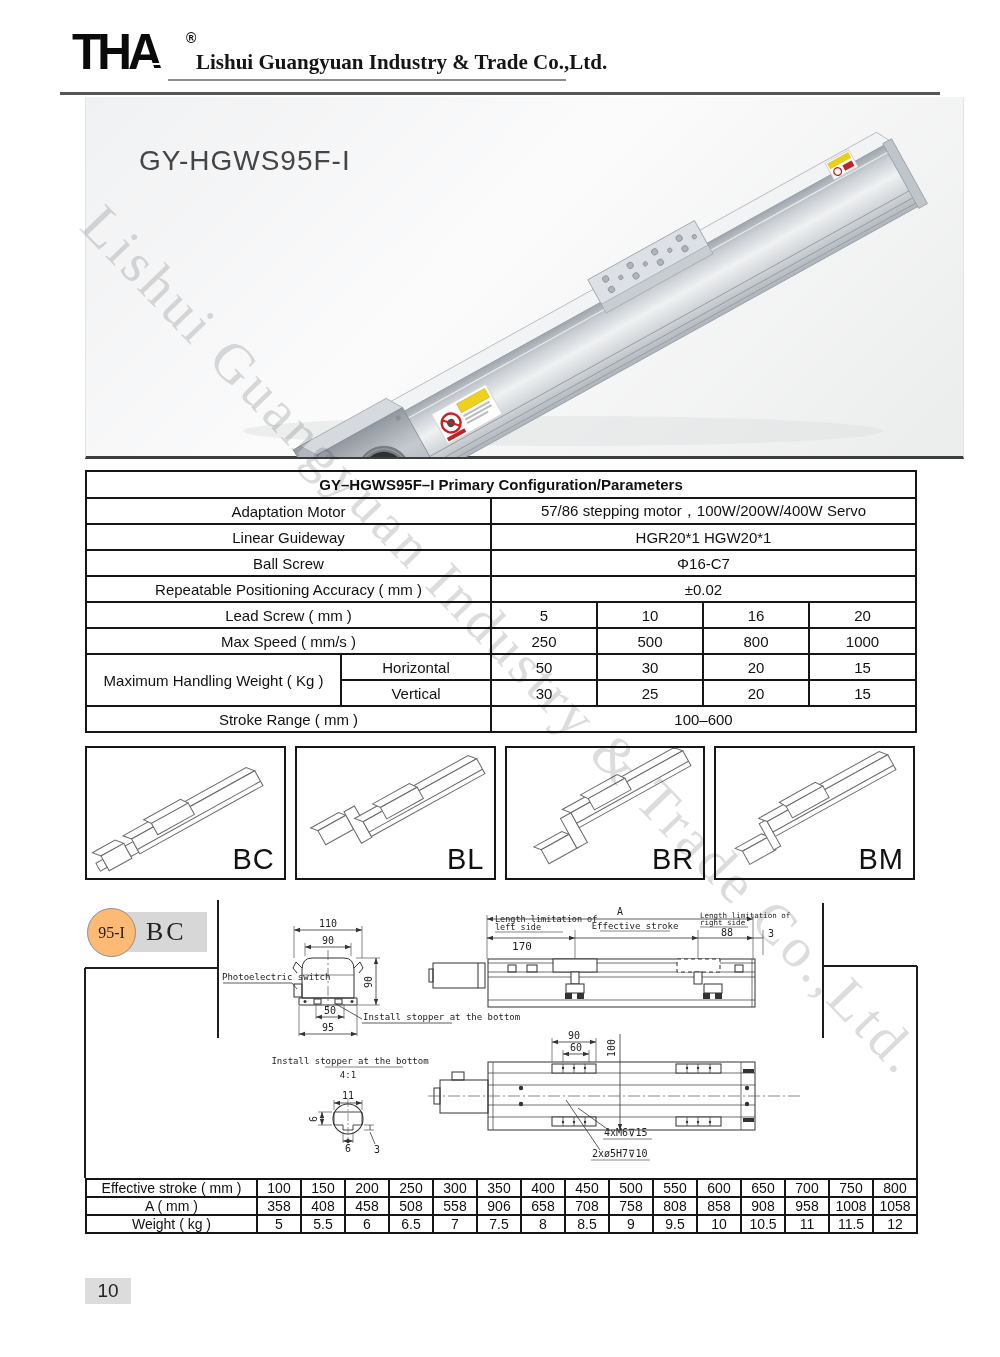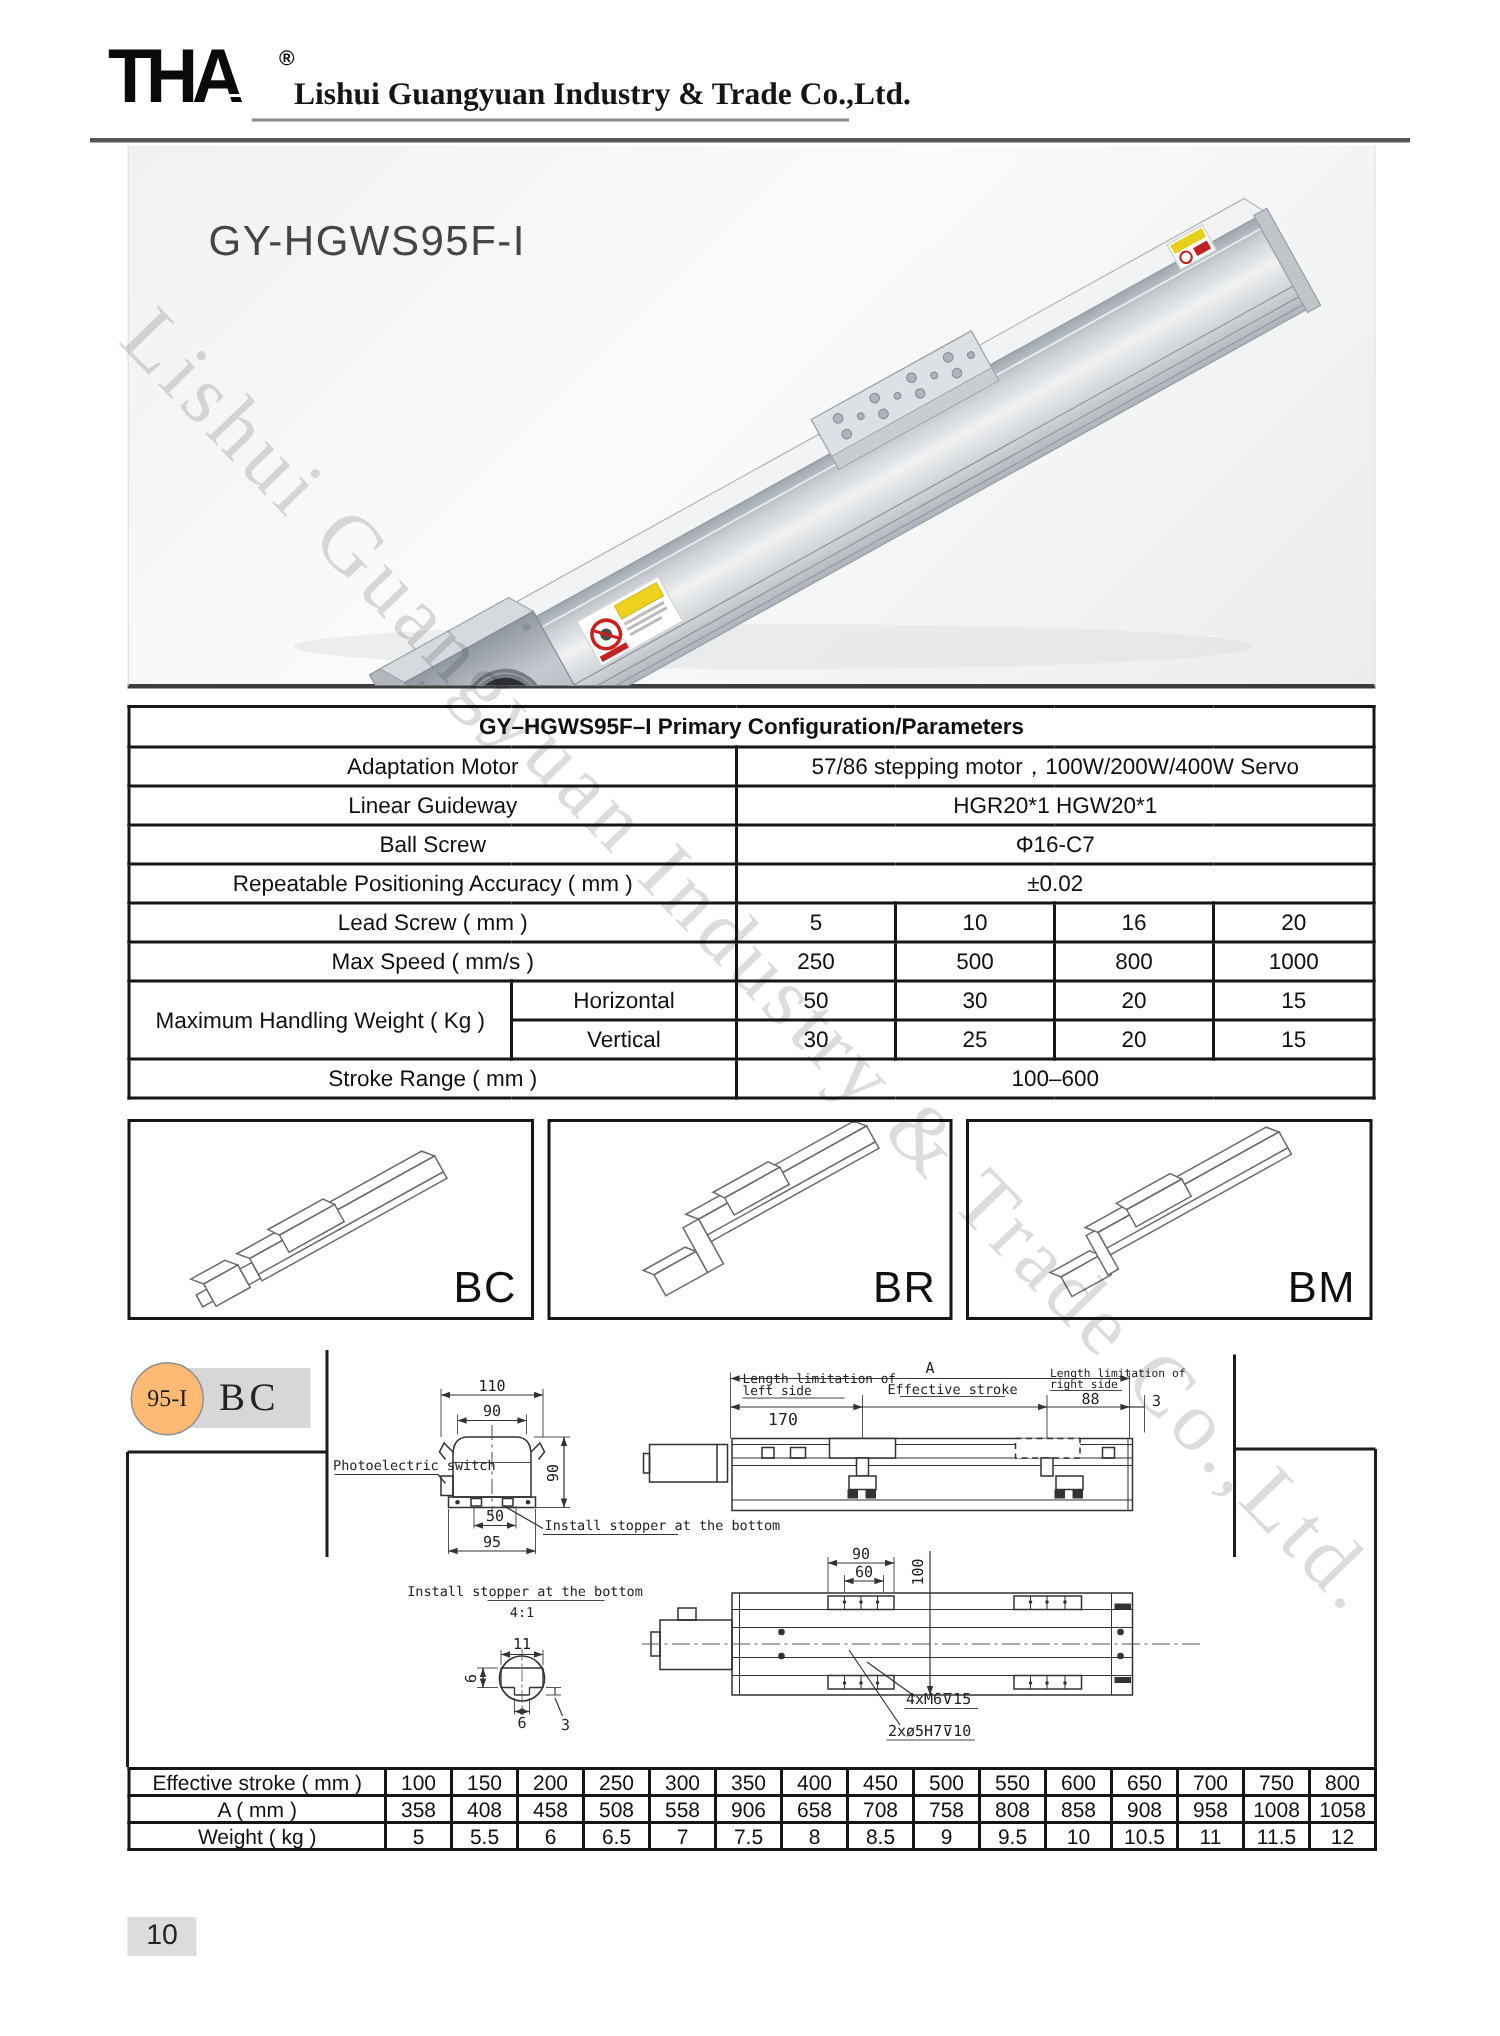--- a/index.html
+++ b/index.html
@@ -13,21 +13,21 @@
   .logo-stripes{left:147px;top:60px;width:32px;height:17px;pointer-events:none;
         background:repeating-linear-gradient(180deg,rgba(255,255,255,0) 0 3px,#fff 3px 5px);}
   .reg{left:186px;top:30px;font-size:14px;font-weight:bold;color:#0a0a0a;}
   .company{left:196px;top:50px;font-family:"Liberation Serif",serif;font-weight:bold;font-size:21px;color:#151515;}
   .company-underline{left:168px;top:79px;width:398px;height:2px;background:#8d8d8d;}
   .header-divider{left:60px;top:92px;width:880px;height:3px;background:#575757;}
 
   
   .photo{left:85px;top:97px;width:830px;height:359px;
          background:linear-gradient(135deg,#f0f1f2 0%,#fbfbfc 45%,#ebecec 100%);
-         border-left:1px solid #e3e3e3;border-right:1px solid #e3e3e3;border-bottom:3px solid #3d3d3d;}
+         border-left:1px solid #e3e3e3;border-right:1px solid #e3e3e3;border-bottom:3px solid #3d3d3d;padding-left:47px;}
   .model{position:absolute;left:53px;top:48px;font-size:28px;color:#454545;letter-spacing:1px;}
 
   
   table.grid{border-collapse:collapse;table-layout:fixed;color:#111;}
   table.grid td{border:2px solid #161616;text-align:center;vertical-align:middle;padding:0;overflow:hidden;}
   .params{left:85px;top:470px;width:832px;font-size:15px;}
   .params tr{height:26px;}
   .params tr.title-row{height:27px;font-weight:bold;}
   .stroke{left:85px;top:1178px;width:832px;font-size:14px;}
   .stroke tr{height:14px;}
@@ -225,20 +225,35 @@
             <rect x="35" y="0" width="141" height="17"></rect>
           <line x1="35" y1="12" x2="176" y2="12"></line>
           <polygon points="60,-4 102,-4 97,-11 55,-11"></polygon>
             <rect x="60" y="-4" width="42" height="13"></rect>
         </g>
       </svg>
       <span class="lbl">BC</span>
     </div>
     <div class="mount">
       <svg viewBox="0 0 197 130">
+        <g transform="translate(26,96) rotate(-29)" fill="#fff" stroke="#6b6b6b" stroke-width="1">
+          <polygon points="2,-14 34,-14 29,-20 -3,-20"></polygon>
+            <rect x="2" y="-14" width="32" height="16"></rect>
+          <rect x="34" y="-18" width="12" height="36"></rect>
+          <polygon points="46,0 176,0 170,-7 40,-7"></polygon>
+            <rect x="46" y="0" width="130" height="17"></rect>
+          <line x1="46" y1="12" x2="176" y2="12"></line>
+          <polygon points="68,-4 110,-4 105,-11 63,-11"></polygon>
+            <rect x="68" y="-4" width="42" height="13"></rect>
+        </g>
+      </svg>
+      <span class="lbl">BL</span>
+    </div>
+    <div class="mount">
+      <svg viewBox="0 0 197 130">
         <g transform="translate(22,88) rotate(-29)" fill="#fff" stroke="#6b6b6b" stroke-width="1">
           <polygon points="4,18 36,18 31,12 -1,12"></polygon>
             <rect x="4" y="18" width="32" height="16"></rect>
           <rect x="36" y="0" width="12" height="34"></rect>
           <polygon points="48,0 176,0 170,-7 42,-7"></polygon>
             <rect x="48" y="0" width="128" height="17"></rect>
           <line x1="48" y1="12" x2="176" y2="12"></line>
           <polygon points="70,-4 112,-4 107,-11 65,-11"></polygon>
             <rect x="70" y="-4" width="42" height="13"></rect>
         </g>

